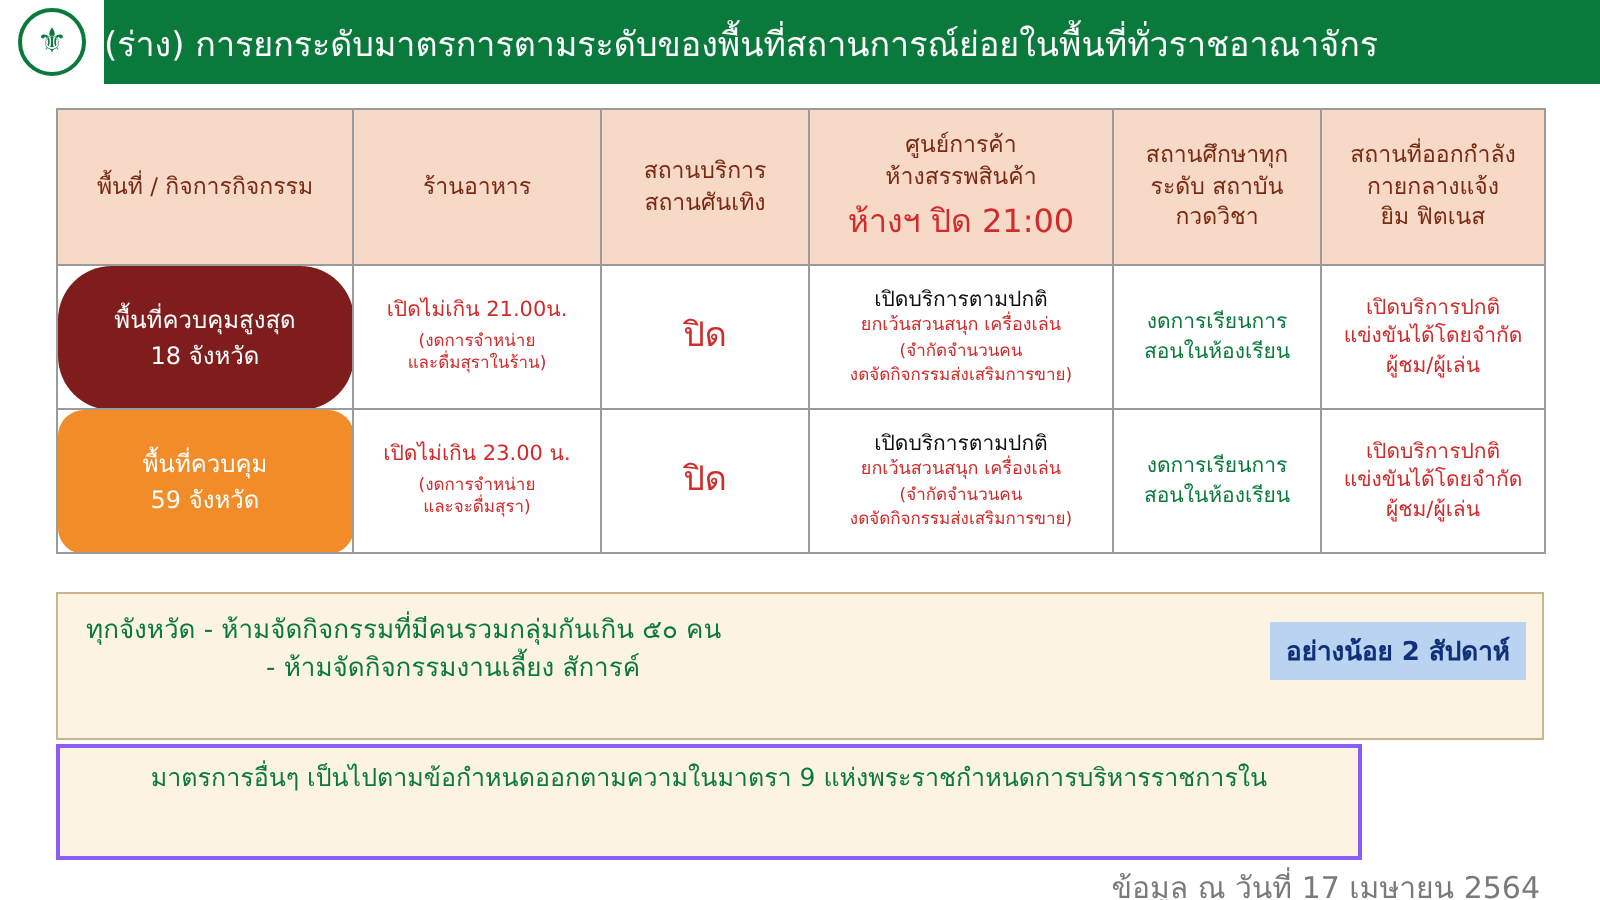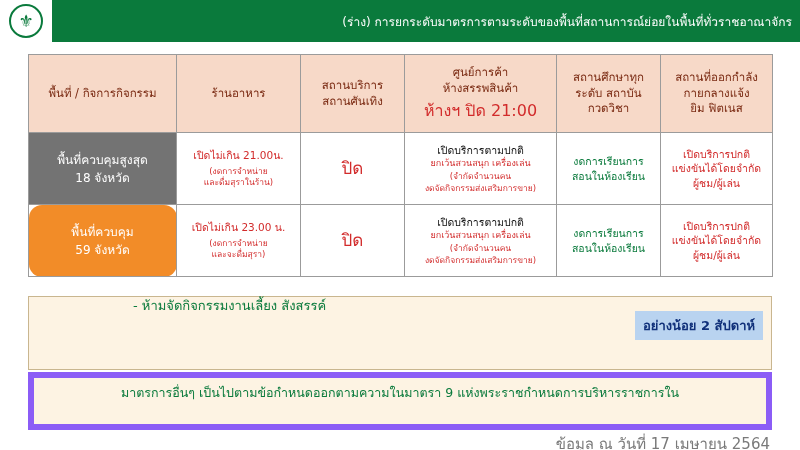--- a/index.html
+++ b/index.html
@@ -21,21 +21,21 @@
     width:52px; height:42px; display:flex; align-items:center; justify-content:center;
     background:#ffffff;
   }
   .logo-circle {
     width:34px; height:34px; border-radius:50%;
     border:2px solid #0a7a3c;
     display:flex; align-items:center; justify-content:center;
     color:#0a7a3c; font-size:17px; line-height:1;
   }
   .header-title {
-    flex:1; color:#ffffff; font-size:12px; text-align:right;
+    flex:1; color:#ffffff; font-size:17px; text-align:left;
     padding:0 8px 0 0; white-space:nowrap;
   }
 
   
   .table-wrap {
     position:absolute; left:28px; top:54px; width:744px;
   }
   table.matrix { border-collapse: collapse; width:744px; table-layout: fixed; }
   table.matrix td, table.matrix th {
     border:1px solid #9b9b9b;
@@ -47,21 +47,21 @@
     background:#f7d9c8;
     color:#7a2a12;
     font-size:11.5px;
     height:78px;
     line-height:1.35;
   }
   .hdr-red { color:#d22b2b; }
   .row-label {
     font-size:12px; line-height:1.5; color:#ffffff; font-weight:normal;
   }
-  .cell-red { background:#737373; }
+  .cell-red { background:#7f1d1d;border-radius:27px; }
   .cell-orange { background:#f28c28;border-radius:13px; }
   .body-cell { background:#ffffff; font-size:10.5px; line-height:1.35; height:72px; }
   .txt-red { color:#d22b2b; }
   .txt-green { color:#0a7a3c; }
   .small-note { font-size:8.5px; display:block; }
   .big-red { color:#d22b2b; font-size:17px; }
 
   
   .notes {
     position:absolute; left:28px; top:296px; width:744px; height:74px;
@@ -70,22 +70,22 @@
   .notes-line { color:#0a7a3c; font-size:13px; line-height:1.45; padding-left:14px; }
   .notes-line.first { padding-top:10px; }
   .badge {
     position:absolute; right:8px; top:14px;
     background:#b9d3f0; color:#10307a; font-size:13px;
     padding:4px 8px; white-space:nowrap;font-weight:bold;
   }
 
   
   .footer-panel {
-    position:absolute; left:28px; top:372px; width:744px; height:58px;
-    background:#fdf3e3; border:6px solid #8b5cf6;
+    position:absolute; left:28px; top:372px; width:653px; height:58px;
+    background:#fdf3e3; border:2px solid #8b5cf6;
   }
   .footer-line { color:#0a7a3c; font-size:12.5px; line-height:1.5; text-align:center; padding-top:6px; }
   .footer-line .paren { color:#d22b2b; }
   .stamp {
     position:absolute; right:30px; top:432px;
     color:#7a7a7a; font-size:15px;
   }
 </style>
 </head>
 <body>
@@ -195,21 +195,22 @@
           <div class="txt-red" style="white-space:pre-line">เปิดบริการปกติ
 แข่งขันได้โดยจำกัด
 ผู้ชม/ผู้เล่น</div>
         </td>
       </tr>
     </tbody>
   </table>
 </div>
 
 <div class="notes">
-  <div class="notes-line" style="padding-left:104px">- ห้ามจัดกิจกรรมงานเลี้ยง สังสรรค์</div>
+  <div class="notes-line first">ทุกจังหวัด   - ห้ามจัดกิจกรรมที่มีคนรวมกลุ่มกันเกิน ๕๐ คน</div>
+  <div class="notes-line" style="padding-left:104px">- ห้ามจัดกิจกรรมงานเลี้ยง สัการค์</div>
   <div class="badge">อย่างน้อย 2 สัปดาห์</div>
 </div>
 
 <div class="footer-panel">
   <div class="footer-line">มาตรการอื่นๆ เป็นไปตามข้อกำหนดออกตามความในมาตรา 9 แห่งพระราชกำหนดการบริหารราชการใน</div>
 </div>
 
 <div class="stamp">ข้อมูล ณ วันที่ 17 เมษายน 2564</div>
 
 </body></html>

